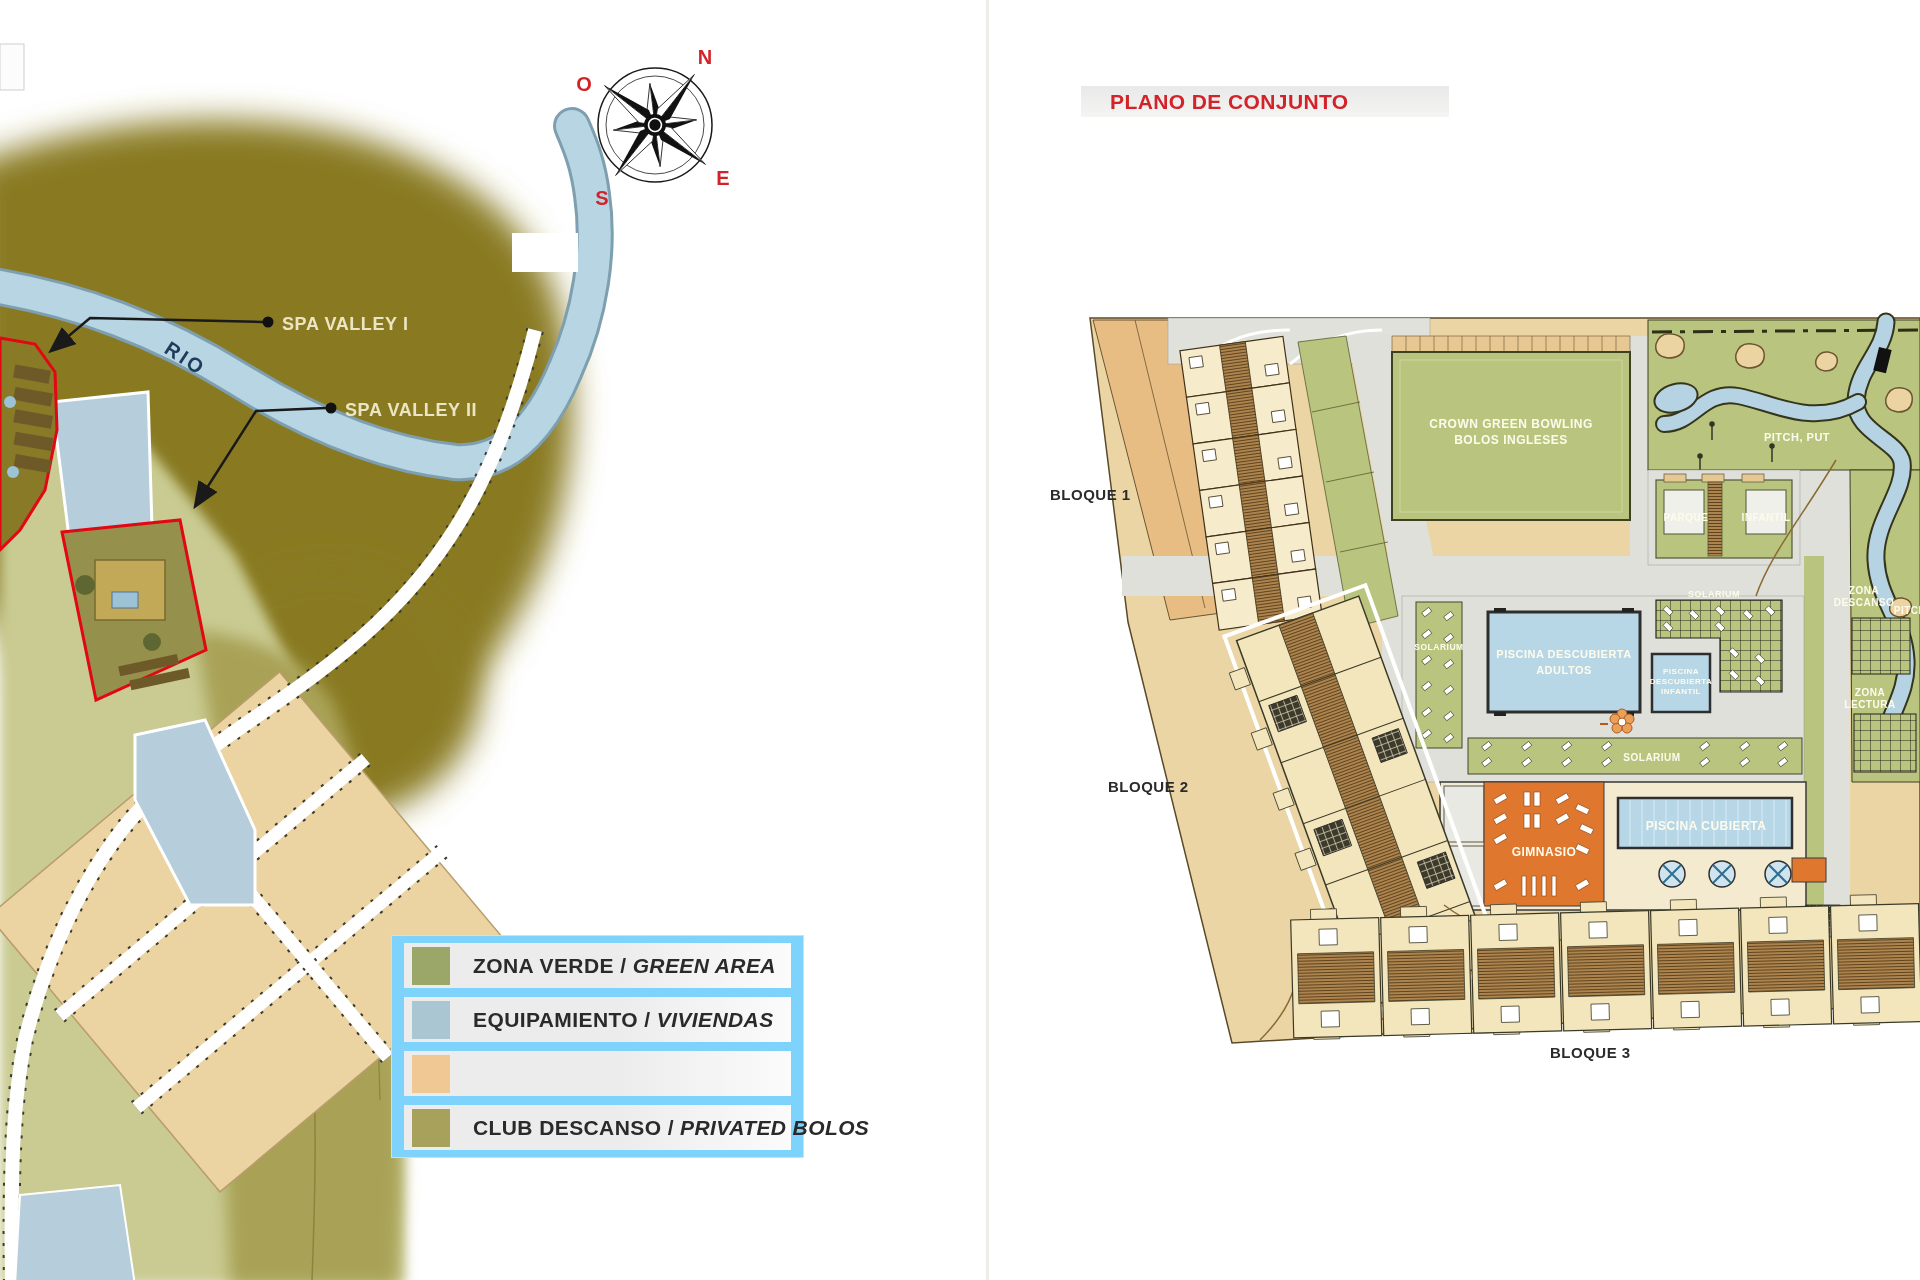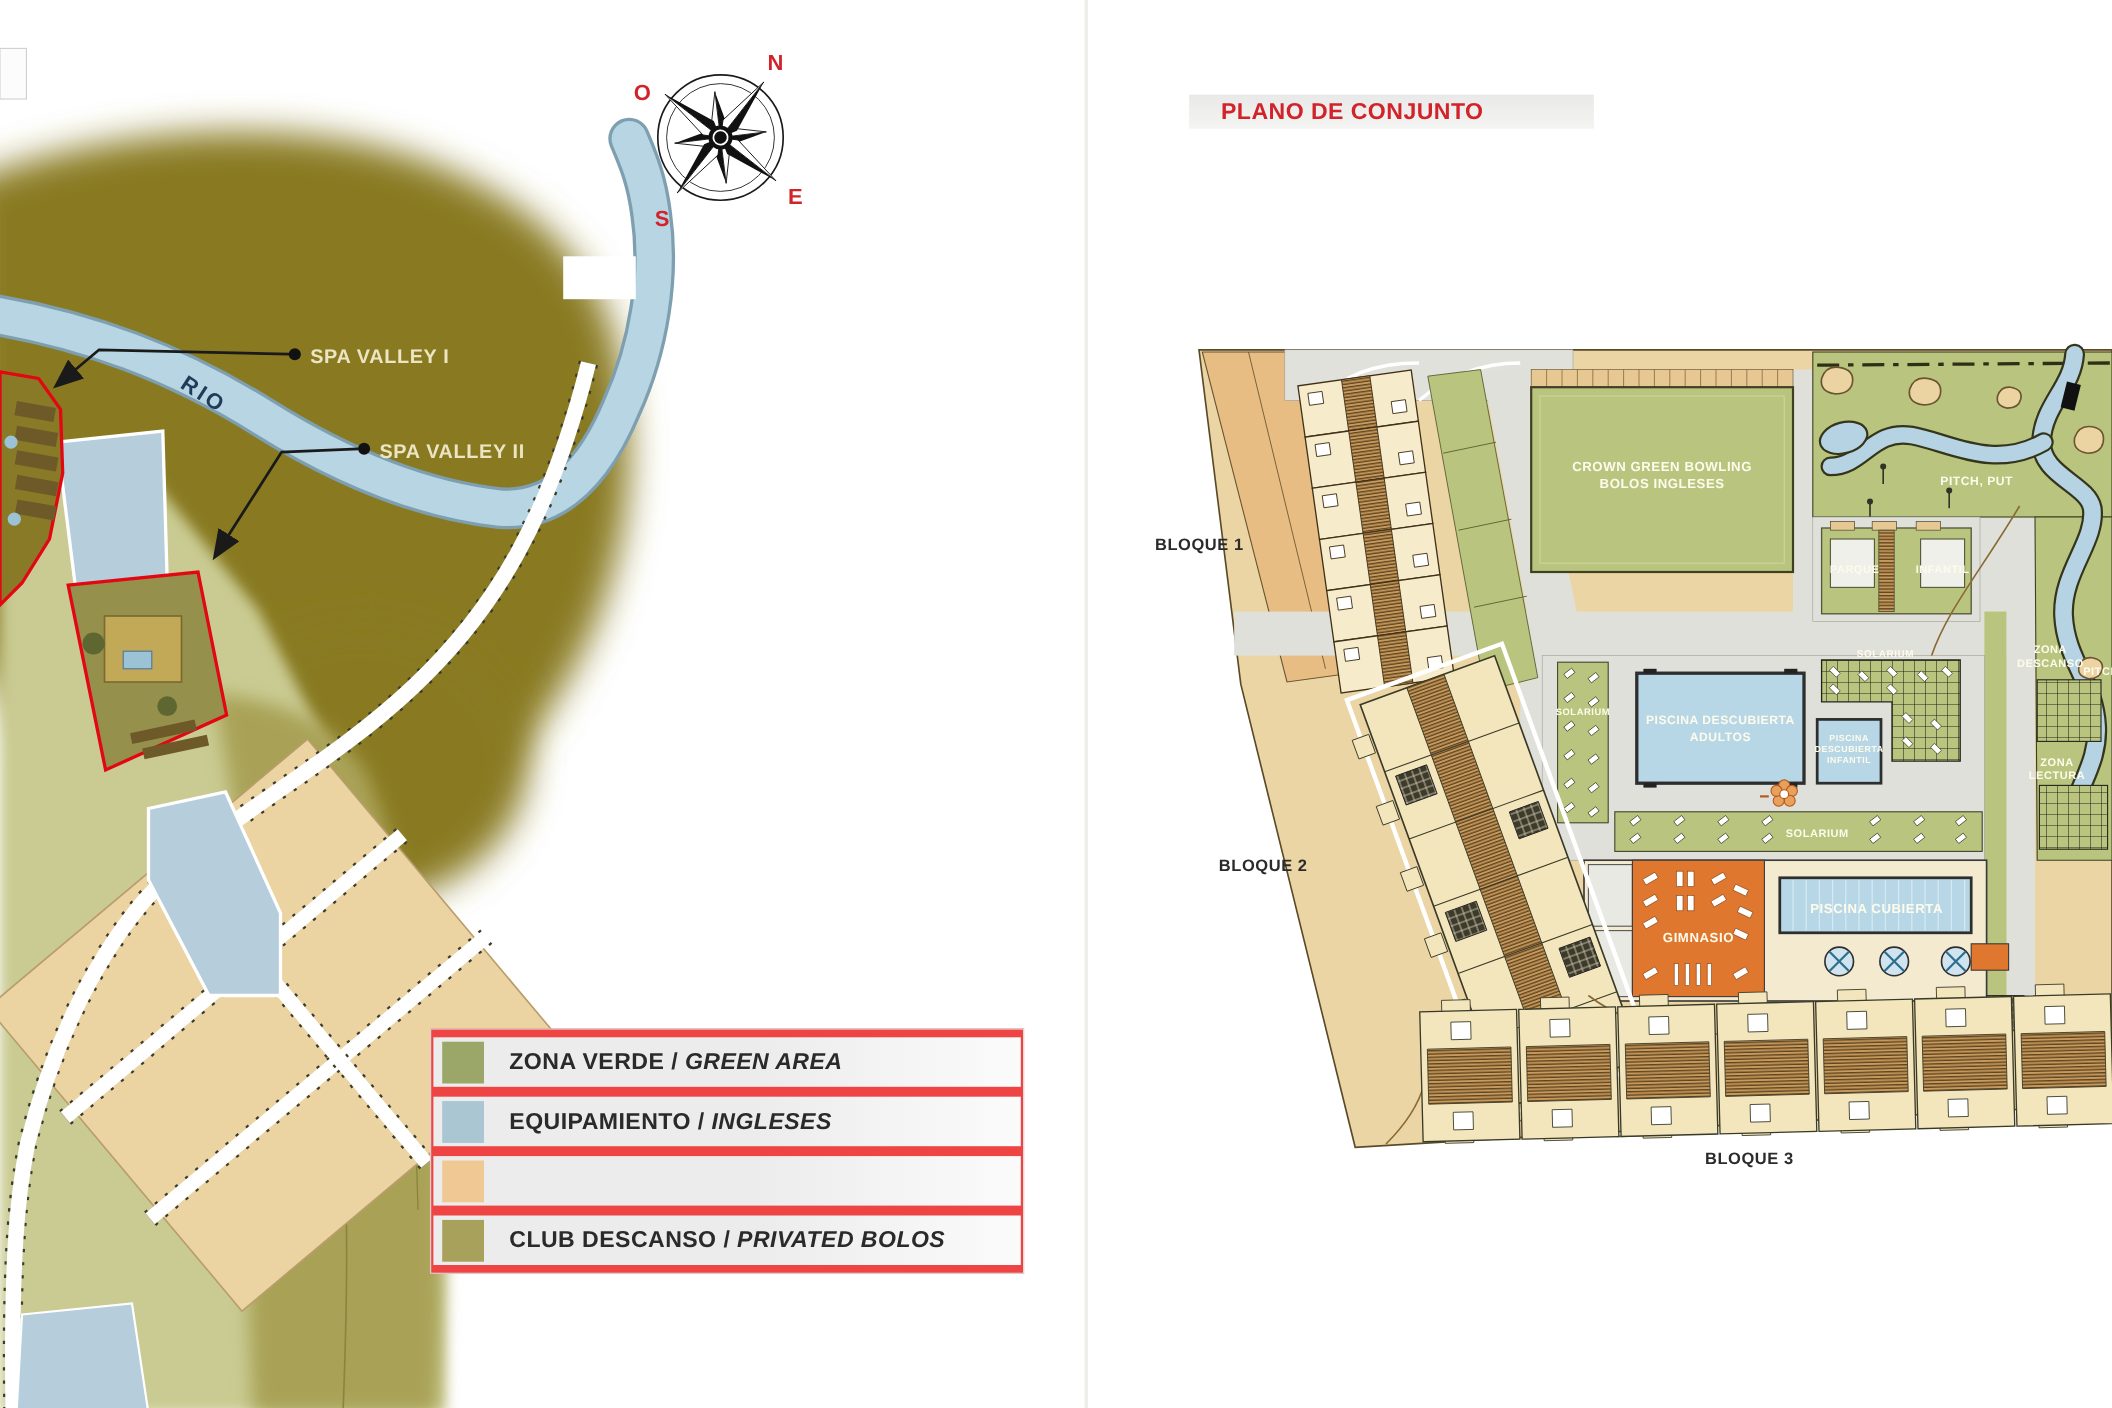--- a/index.html
+++ b/index.html
@@ -8,23 +8,23 @@
   svg.map { position:absolute; left:0; top:0; display:block; }
 
   
   .title-bar { position:absolute; left:1081px; top:86px; width:368px; height:31px;
                background:linear-gradient(to bottom,#e9e9e9,#f4f4f2);
                display:flex; align-items:center; }
   .title-text { margin-left:29px; color:#d2232a; font-weight:bold; font-size:21px;
                 letter-spacing:0.4px; }
 
   
-  .legend { position:absolute; left:391px; top:935px; width:540px;
-            background:#ef4444; border:1px solid #dcdcda; box-sizing:border-box;
-            padding:7px 2px; display:flex; flex-direction:column; gap:9px; }
+  .legend { position:absolute; left:391px; top:935px; width:413px;
+            background:#7dd3fc; border:1px solid #dcdcda; box-sizing:border-box;
+            padding:7px 12px; display:flex; flex-direction:column; gap:9px; }
   .legend-row { display:flex; align-items:center; height:45px;
                 background:linear-gradient(to right,#ececec 55%, #fbfbfb); }
   .legend-swatch { width:38px; height:38px; margin-left:8px; flex:0 0 auto; }
   .legend-text { margin-left:23px; font-weight:bold; font-size:21px; color:#2a2a2a;
                  letter-spacing:0.4px; white-space:nowrap; }
   .legend-text .en { font-style:italic; }
 
   
   text { font-family:"Liberation Sans", sans-serif; }
   .lbl-w   { fill:#fdfbec; font-weight:bold; letter-spacing:0.5px; }
@@ -546,21 +546,21 @@
   <span class="title-text">PLANO DE CONJUNTO</span>
 </div>
 
 <div class="legend">
   <div class="legend-row">
     <span class="legend-swatch" style="background: rgb(155, 167, 105);"></span>
     <span class="legend-text"><span>ZONA VERDE</span><span> / </span><span class="en">GREEN AREA</span></span>
   </div>
   <div class="legend-row">
     <span class="legend-swatch" style="background: rgb(169, 198, 210);"></span>
-    <span class="legend-text"><span>EQUIPAMIENTO</span><span> / </span><span class="en">INGLESES</span></span>
+    <span class="legend-text"><span>EQUIPAMIENTO</span><span> / </span><span class="en">VIVIENDAS</span></span>
   </div>
   <div class="legend-row">
     <span class="legend-swatch" style="background: rgb(239, 200, 147);"></span>
   </div>
   <div class="legend-row">
     <span class="legend-swatch" style="background: rgb(168, 161, 91);"></span>
     <span class="legend-text"><span>CLUB DESCANSO</span><span> / </span><span class="en">PRIVATED BOLOS</span></span>
   </div>
 </div>
 

